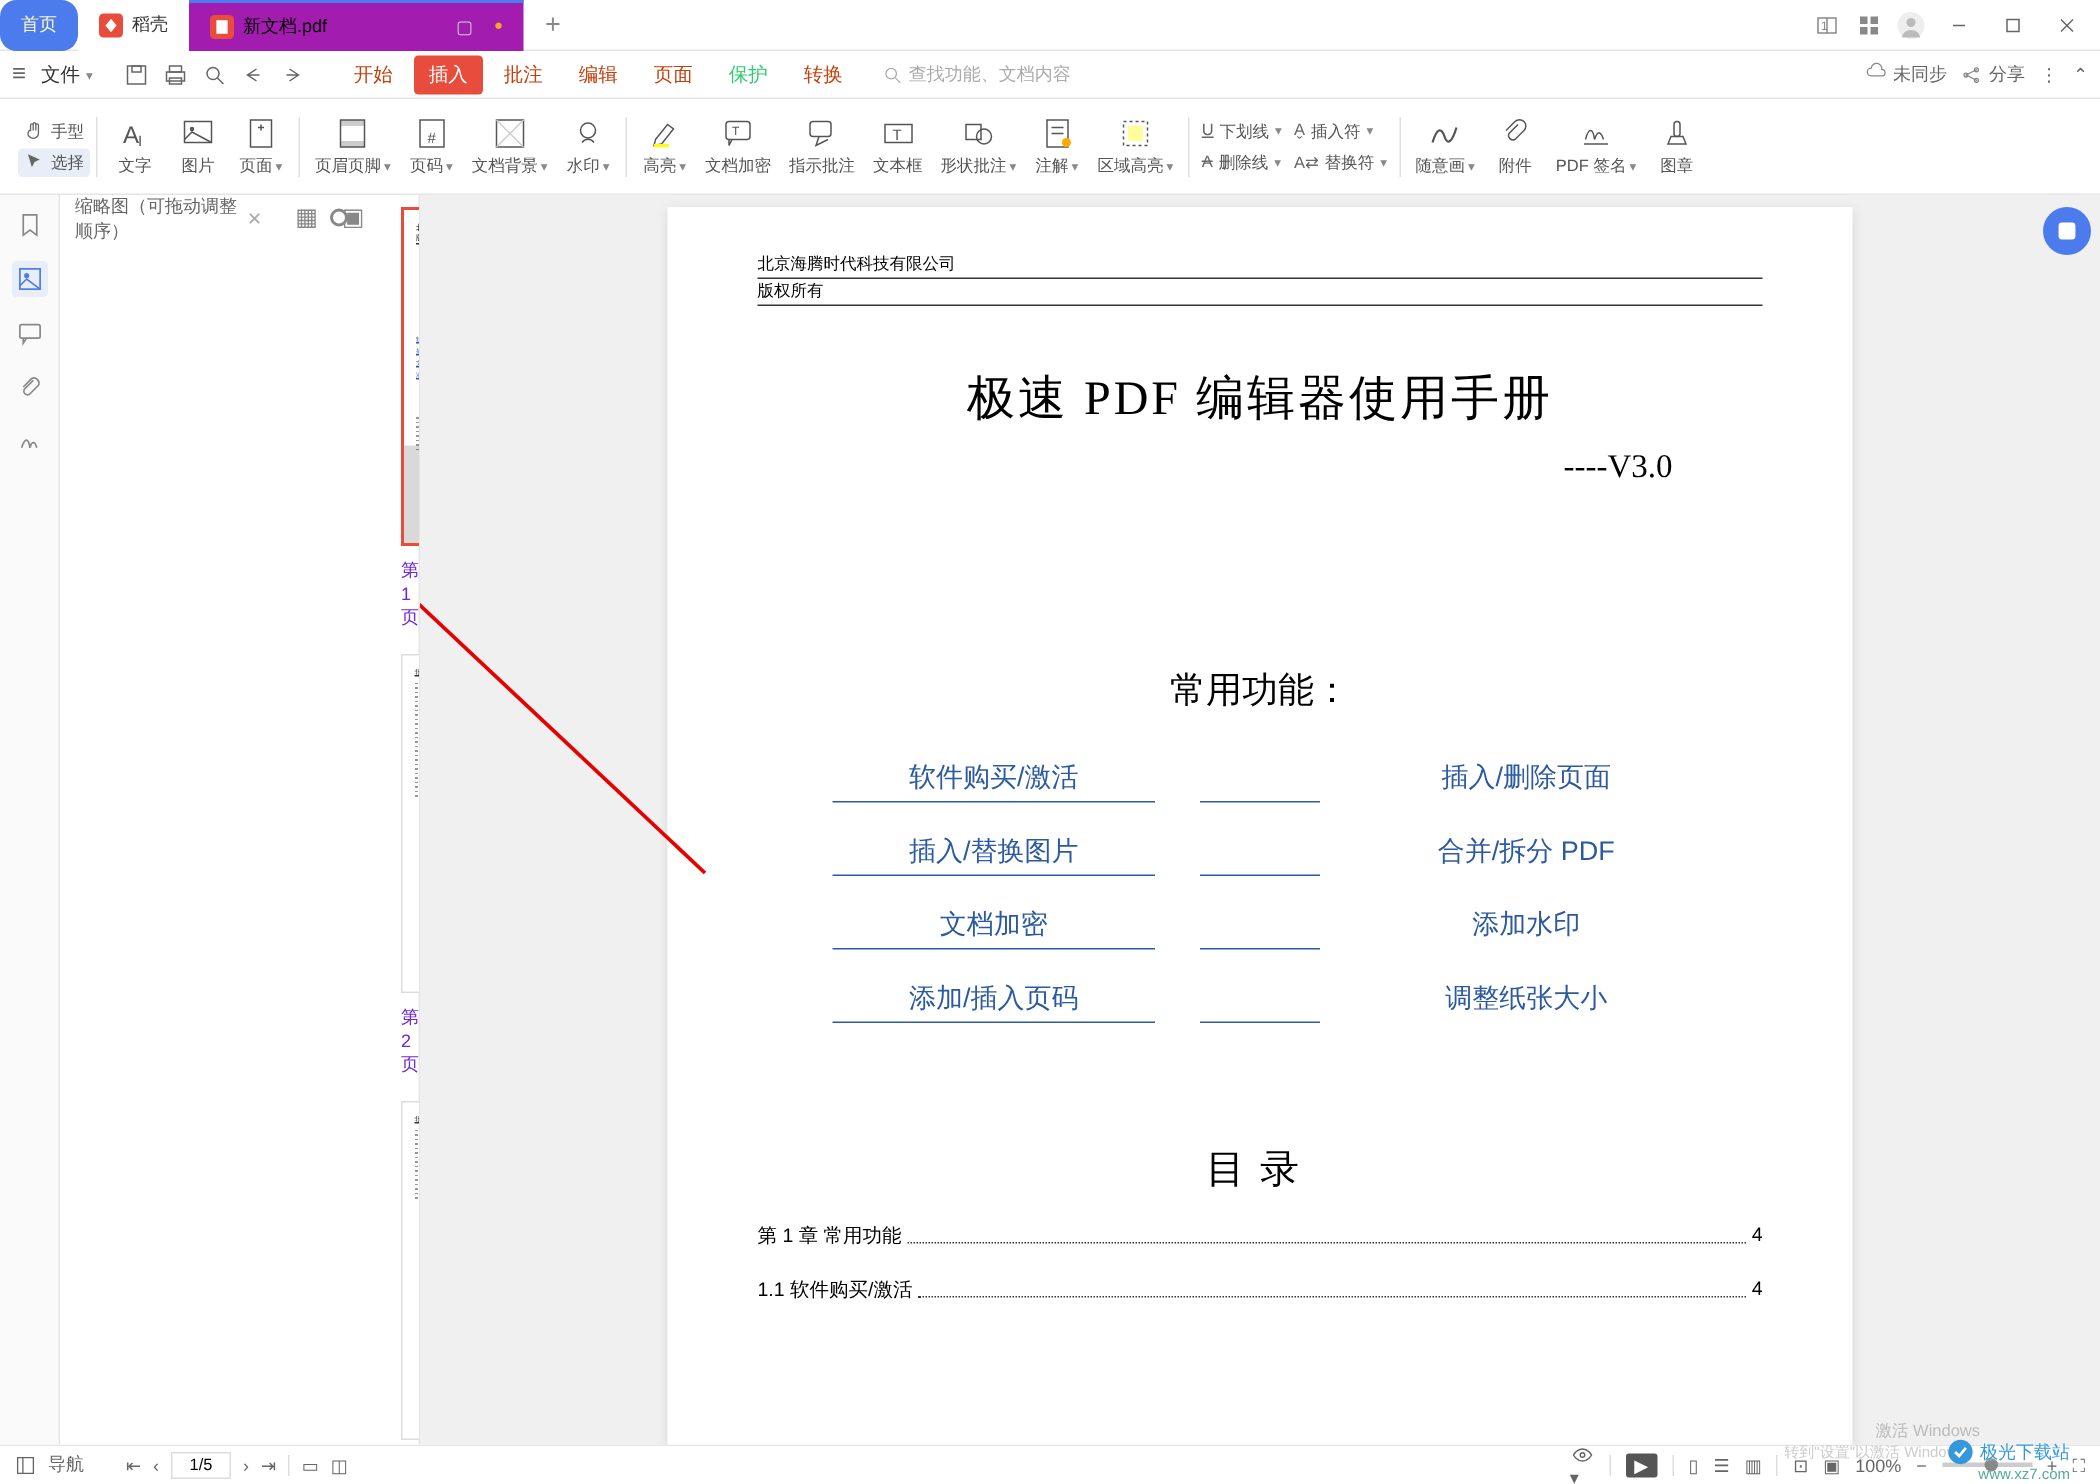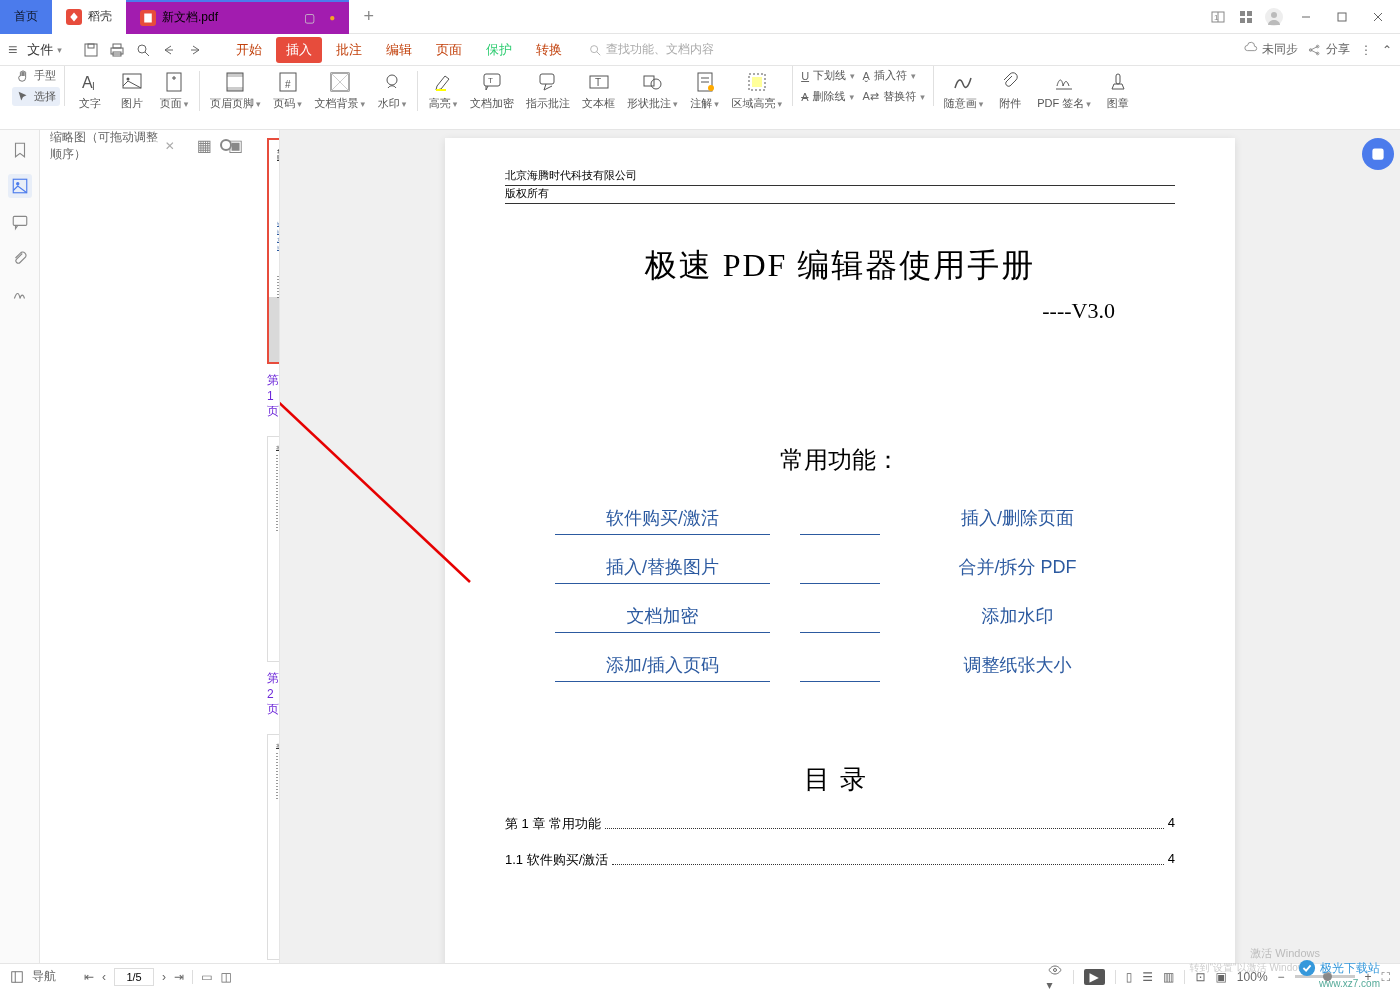--- a/index.html
+++ b/index.html
@@ -1,19 +1,19 @@
 <!DOCTYPE html>
 <html><head>
 <meta charset="utf-8">
 <style>
 *{margin:0;padding:0;box-sizing:border-box;font-family:"Microsoft YaHei","PingFang SC",sans-serif;}
 body{background:#fff;overflow:hidden;width:1400px;height:989px;position:relative;}
 .titlebar{height:34px;background:#fff;display:flex;align-items:center;border-bottom:1px solid #e5e5e5;}
 .tab{height:34px;display:flex;align-items:center;padding:0 14px;font-size:12px;gap:6px;cursor:pointer;}
-.tab.home{background:#4b7bec;color:#0f172a;}
+.tab.home{background:#4b7bec;color:#fef9c3;border-radius:11px;}
 .tab.daoke{background:#fff;color:#333;}
 .tab.daoke .tab-icon{background:#e74c3c;}
 .tab.active{background:#a21caf;border-top:2px solid #4b7bec;}
 .tab-icon{width:16px;height:16px;display:flex;align-items:center;justify-content:center;border-radius:3px;}
 .tab-icon.pdf{background:#e74c3c;}
 .tab-icon svg{width:12px;height:12px;fill:#fff;}
 .tab-add{padding:0 14px;color:#888;font-size:18px;}
 .title-right{margin-left:auto;display:flex;align-items:center;gap:8px;padding-right:8px;}
 .title-right .icn{width:20px;height:20px;display:flex;align-items:center;justify-content:center;color:#888;font-size:14px;}
 .win-btn{width:28px;height:28px;display:flex;align-items:center;justify-content:center;color:#666;}
@@ -23,21 +23,21 @@
 .file-btn{display:flex;align-items:center;gap:4px;padding:2px 8px;font-size:13px;color:#333;}
 .qat{display:flex;gap:4px;margin-left:8px;}
 .qat-btn{width:22px;height:22px;display:flex;align-items:center;justify-content:center;color:#666;}
 .menu-tabs{display:flex;gap:4px;margin-left:16px;}
 .menu-tab{padding:4px 10px;font-size:13px;color:#c2410c;border-radius:3px;}
 .menu-tab.active{background:#e74c3c;color:#fff;}
 .menu-tab.green{color:#2ecc71;}
 .search-box{margin-left:12px;display:flex;align-items:center;gap:4px;color:#aaa;font-size:12px;}
 .menu-right{margin-left:auto;display:flex;align-items:center;gap:10px;font-size:12px;color:#666;}
 
-.toolbar{height:64px;display:flex;align-items:flex-start;padding:0 12px;gap:0;border-bottom:1px solid #e5e5e5;}
+.toolbar{height:64px;display:flex;align-items:center;padding:0 12px;gap:0;border-bottom:1px solid #e5e5e5;}
 .tool-btn{display:flex;flex-direction:column;align-items:center;gap:2px;padding:4px 6px;min-width:42px;}
 .tool-btn .tico{width:24px;height:24px;display:flex;align-items:center;justify-content:center;}
 .tool-btn .tlabel{font-size:11px;color:#555;display:flex;align-items:center;gap:2px;}
 .tool-small{display:flex;align-items:center;gap:4px;font-size:11px;color:#555;padding:2px 4px;}
 .vsep{width:1px;height:40px;background:#e0e0e0;margin:0 4px;}
 .tool-col{display:flex;flex-direction:column;gap:2px;}
 .dd{font-size:9px;color:#888;}
 
 .workspace{display:flex;height:calc(989px - 34px - 32px - 64px - 26px);}
 .leftbar{width:40px;background:#fafafa;border-right:1px solid #e5e5e5;display:flex;flex-direction:column;align-items:center;padding-top:8px;gap:12px;}

